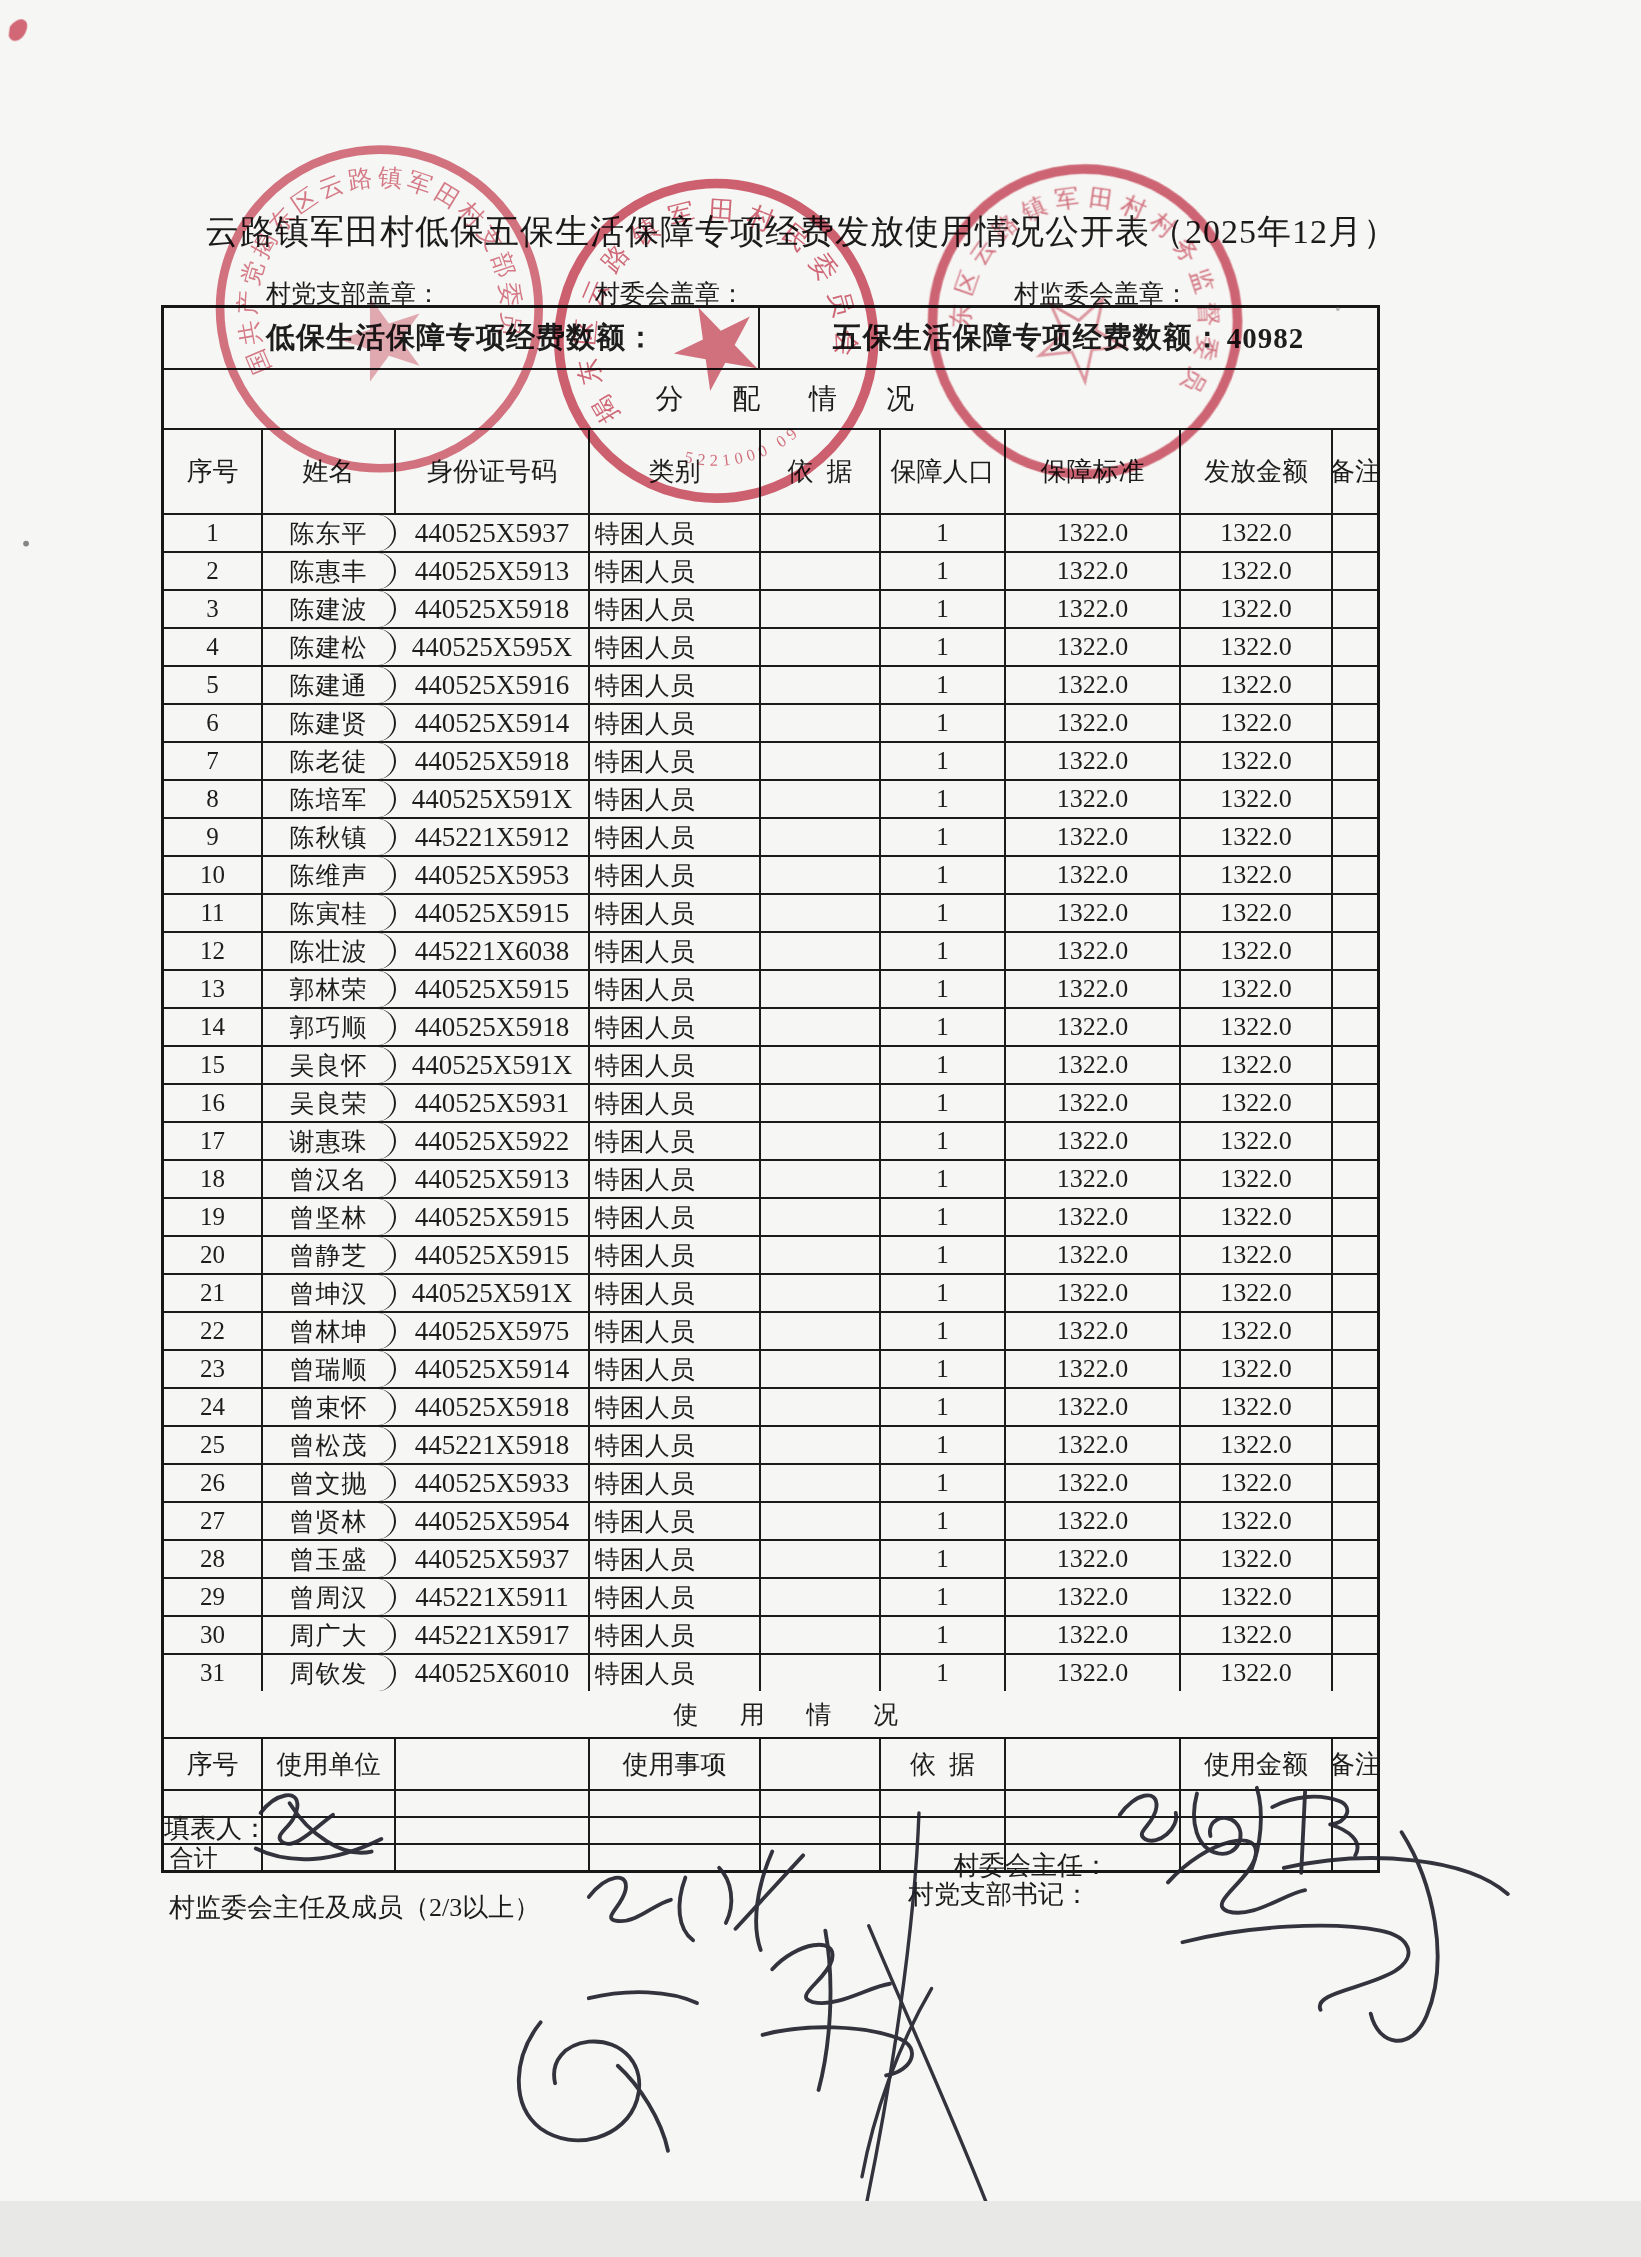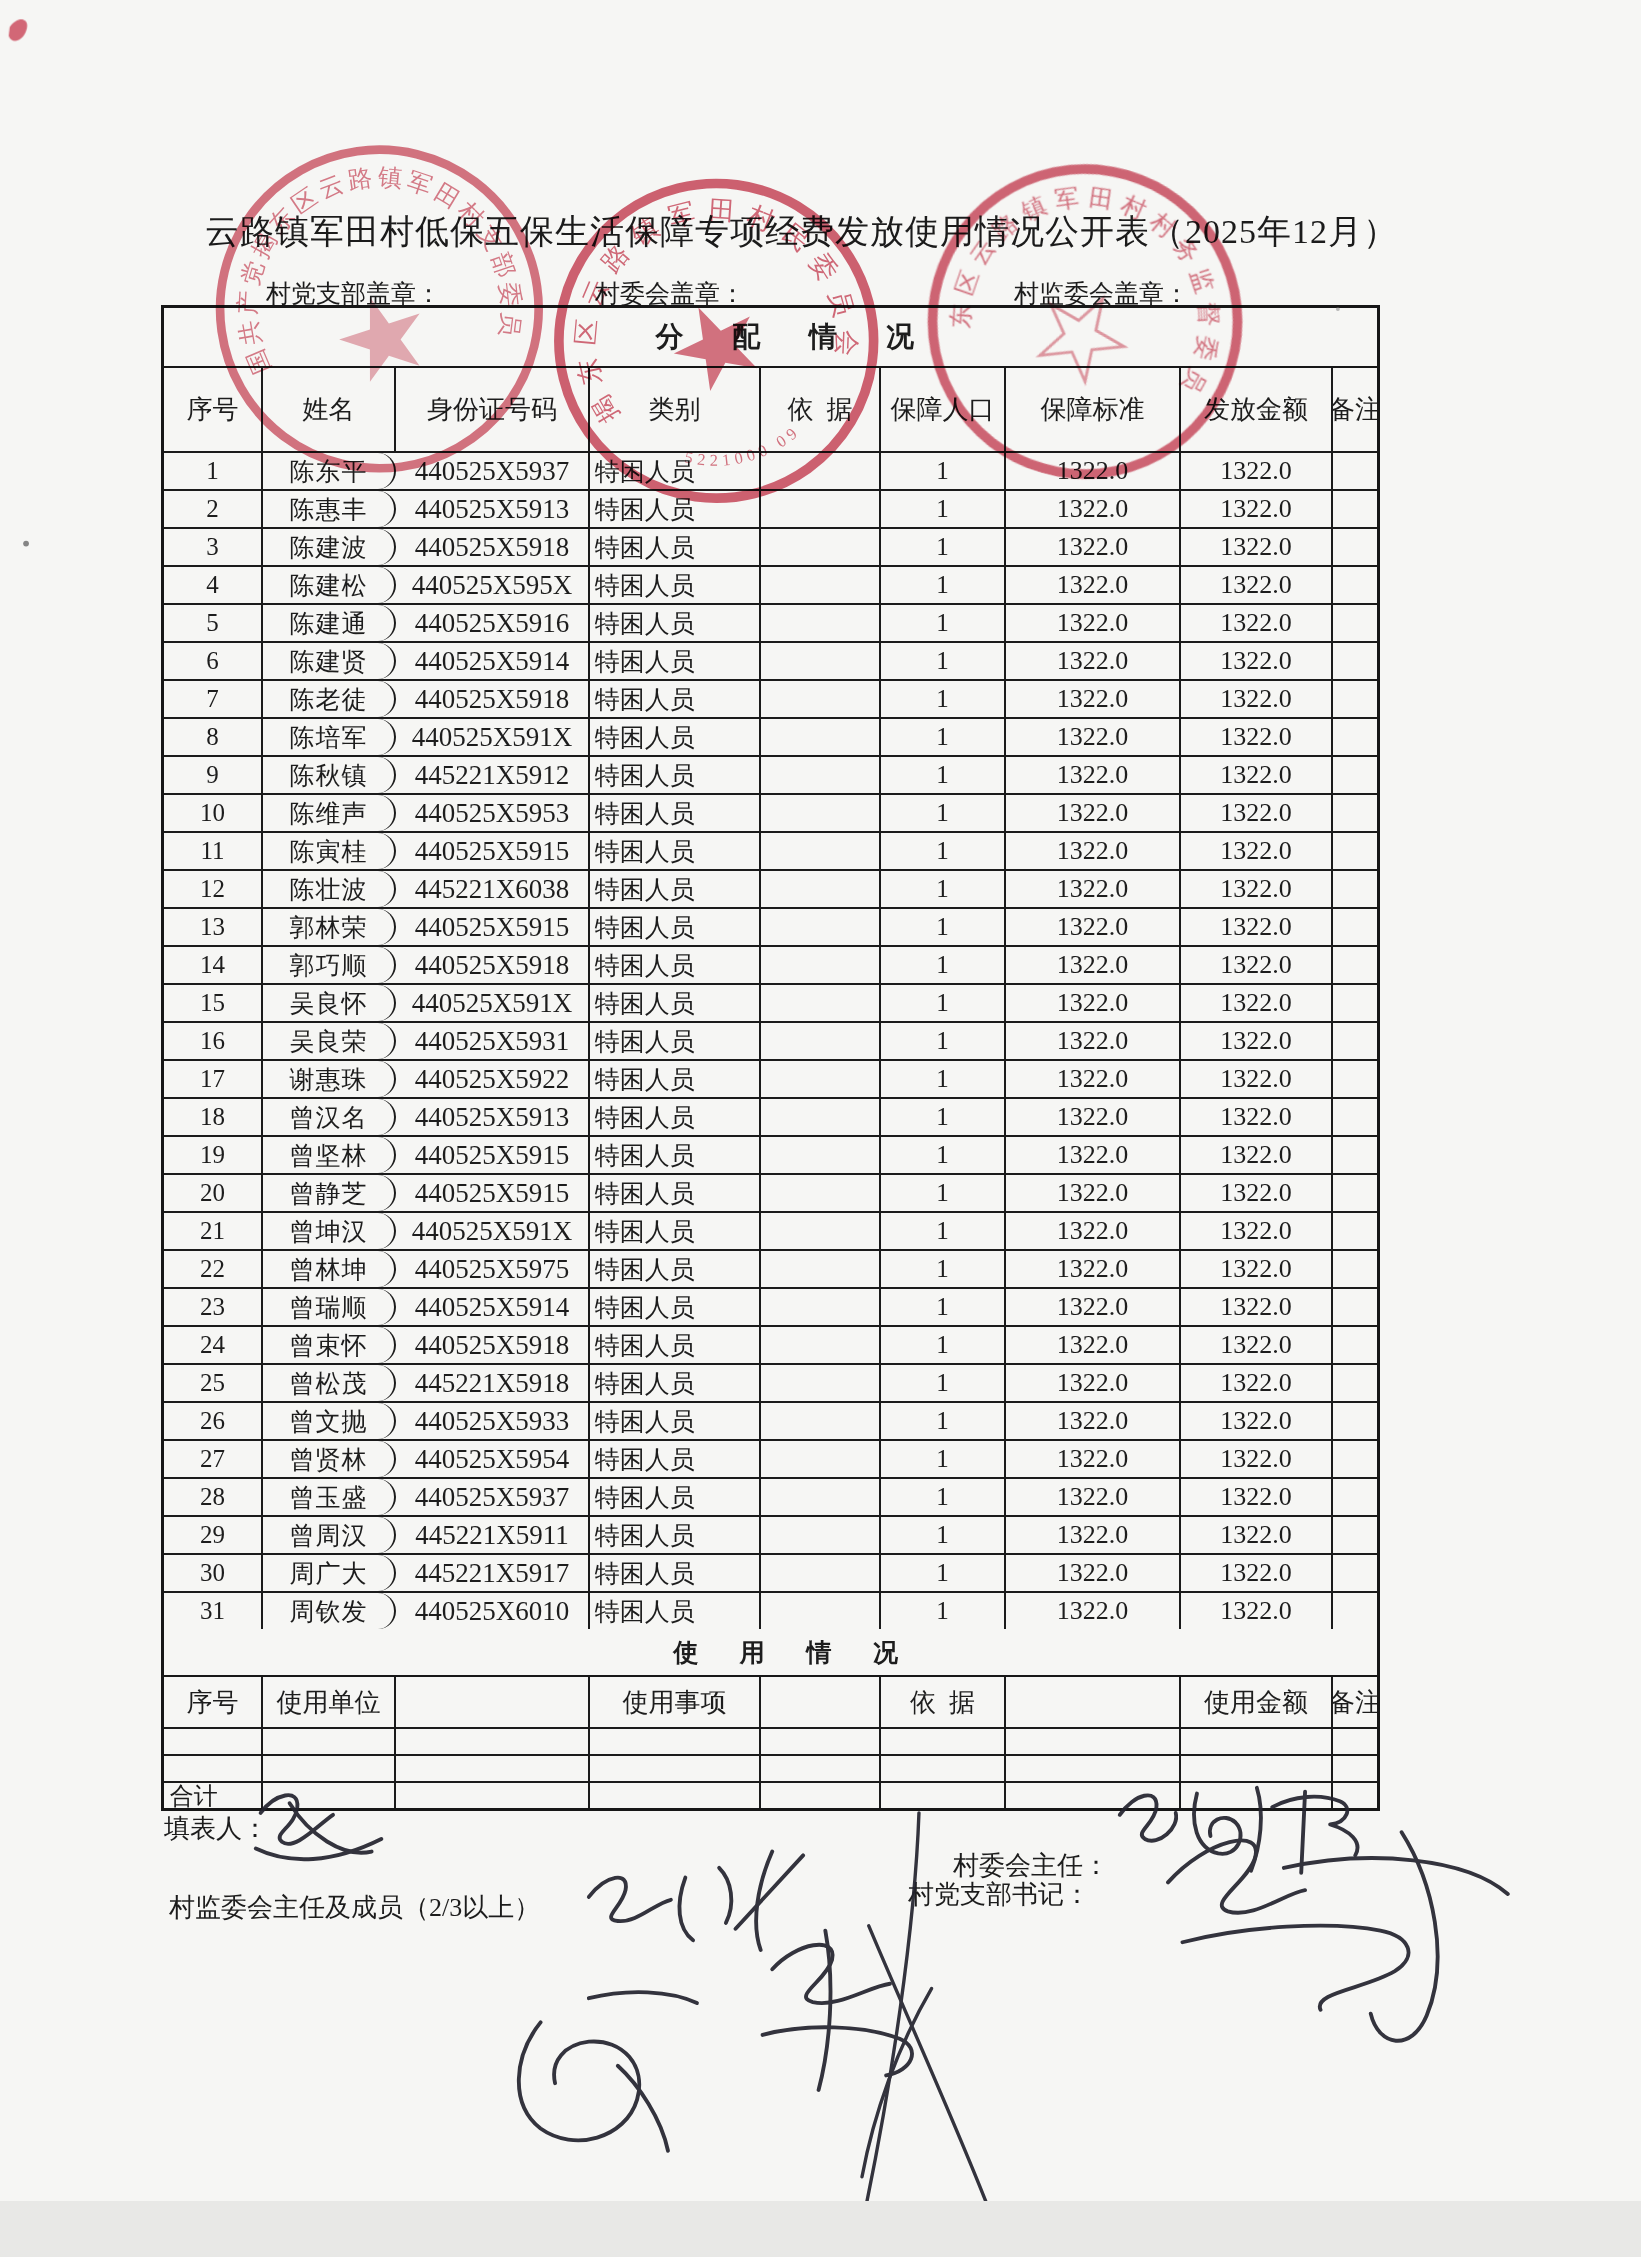--- a/index.html
+++ b/index.html
@@ -21,21 +21,21 @@
   .feerow{display:grid; grid-template-columns:596px auto; height:60px; border-bottom:2.9px solid #171717;}
   .feecell{
     display:flex; align-items:center; justify-content:center;
     font-size:29px; font-weight:600; letter-spacing:1px; white-space:nowrap;
   }
   .feecell.first{border-right:2.4px solid #171717;}
   .feecell .num{font-weight:600; margin-left:3.9px;}
   .band{
     height:58px; border-bottom:2.9px solid #171717;
     display:flex; align-items:center; justify-content:center;
-    font-size:28px; letter-spacing:11.6px; white-space:pre; font-weight:700;padding-left:40px;
+    font-size:28px; letter-spacing:11.6px; white-space:pre; font-weight:400;padding-left:40px;
   }
   .band2{height:46px; font-size:25px; letter-spacing:9.7px; border-bottom:2.9px solid #171717;}
   .grow{
     display:grid;
     grid-template-columns:99px 133px 194px 171px 120px 125px 175px 152px auto;
     border-bottom:2.4px solid #1b1b1b;
   }
   .grow:last-child{border-bottom:none;}
   .c{
     border-right:2.1px solid #1b1b1b; display:flex; align-items:center;
@@ -64,20 +64,29 @@
 <div class="paper">
 
   <div class="title">云路镇军田村低保五保生活保障专项经费发放使用情况公开表（2025年12月）</div>
 
   <div class="lab" style="left:266px; top:277px;">村党支部盖章：</div>
   <div class="lab" style="left:595px; top:277px;">村委会盖章：</div>
   <div class="lab" style="left:1014px; top:277px;">村监委会盖章：</div>
 
   <div class="tbl">
 
+    <div class="feerow">
+      <div class="feecell first">
+        <span>低保生活保障专项经费数额：</span>
+      </div>
+      <div class="feecell">
+        <span>五保生活保障专项经费数额：</span>
+        <span class="num">40982</span>
+      </div>
+    </div>
 
     <div class="band">分  配  情  况</div>
 
     <div class="grow head">
 
     <div class="c hc">序号</div>
         <div class="c hc">姓名</div>
         <div class="c hc">身份证号码</div>
         <div class="c hc">类别</div>
         <div class="c hc">依  据</div>

